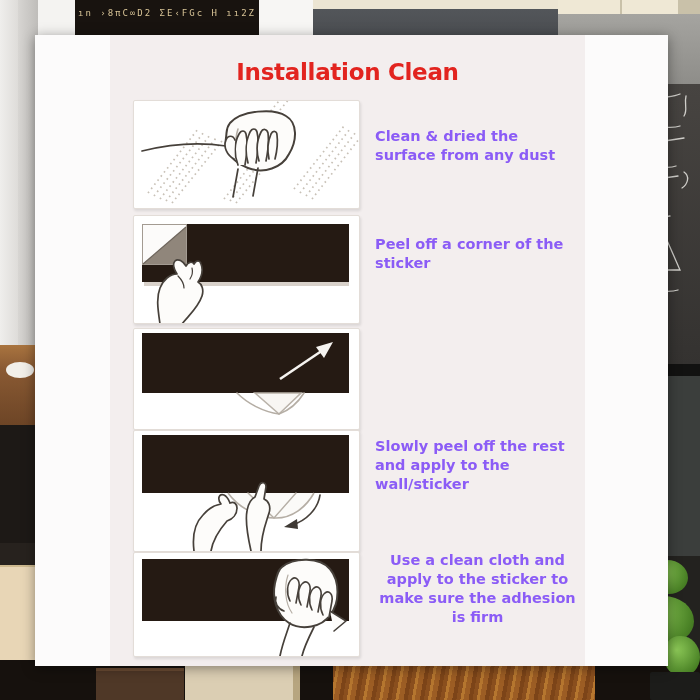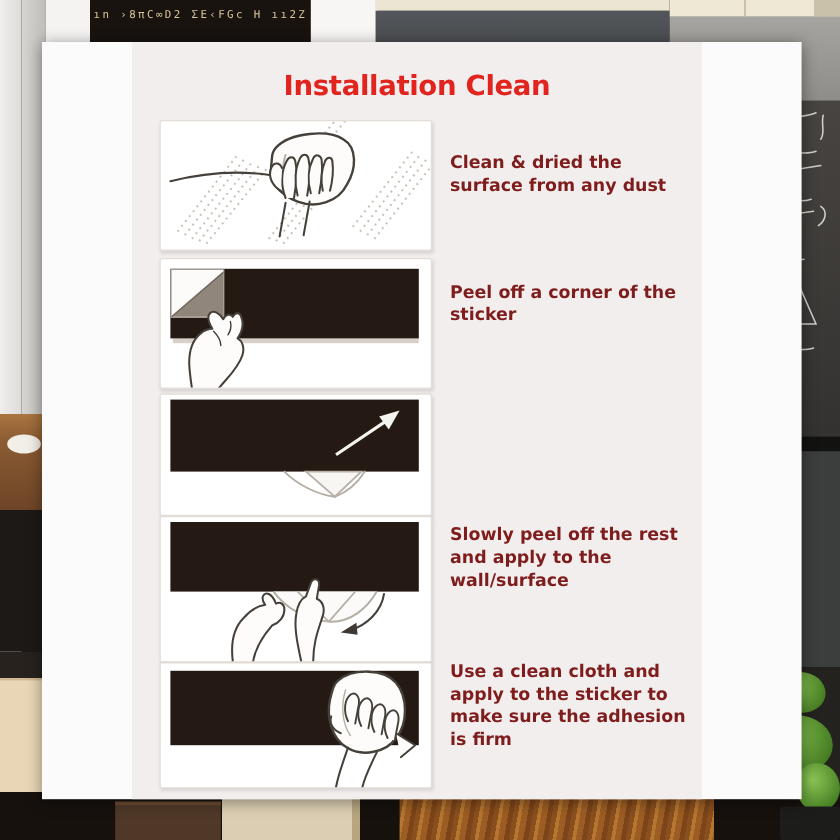--- a/index.html
+++ b/index.html
@@ -38,21 +38,21 @@
   .leafy{border-radius:45% 55% 50% 50%;background:radial-gradient(circle at 35% 35%,#8cc857,#4c8427 70%,#35641a);}
   .planter{background:#1c1c1a;border-radius:2px;}
 
   
   .overlay{left:35px;top:35px;width:633px;height:631px;background:#fcfbfb;box-shadow:0 2px 12px rgba(0,0,0,.4);}
   .card{left:75px;top:0;width:475px;height:631px;background:#f3eeee;}
   .title{left:0;top:24px;width:475px;text-align:center;color:#e2241f;font-weight:bold;
          font-size:23px;letter-spacing:-0.3px;}
   .illo{background:#ffffff;border:1px solid #e3ddd8;box-shadow:1px 2px 3px rgba(0,0,0,.10);border-radius:2px;}
   .illo svg{display:block;width:100%;height:100%;}
-  .step-text{width:205px;color:#7f1d1d;font-weight:bold;font-size:14.5px;line-height:19px;}
+  .step-text{width:205px;color:#8b5cf6;font-weight:bold;font-size:14.5px;line-height:19px;}
 
   .ink{stroke:#46403a;fill:#fdfcfa;stroke-width:1.7;stroke-linecap:round;stroke-linejoin:round;}
   .inkline{stroke:#46403a;fill:none;stroke-width:1.7;stroke-linecap:round;}
   .gray-sketch{stroke:#b5aea5;fill:none;stroke-width:1.6;stroke-linecap:round;stroke-linejoin:round;}
   .chalk{stroke:#e9e7e3;fill:none;stroke-width:1.3;stroke-linecap:round;opacity:.85;}
 </style>
 </head>
 <body>
 
 <div id="stage">
@@ -161,35 +161,35 @@
         <svg viewBox="0 0 225 120">
           <rect x="8" y="4" width="207" height="58" fill="#251a13"></rect>
           <path d="M94,62 C104,76 122,86 140,87 C158,88 172,76 180,62" fill="#fbfaf8" stroke="#b5aea5" stroke-width="1.6"></path>
           <path class="gray-sketch" style="stroke-width:1.4" d="M114,62 L140,87 L162,62"></path>
           <path class="inkline" d="M186,64 C184,78 172,90 158,94"></path>
           <polygon points="150,96 163,88 164,98" fill="#3e3934"></polygon>
           <path class="ink" d="M60,120 C58,104 61,92 69,84 C74,78 81,74 87,73 C83,68 85,62 90,64 C94,66 95,70 96,72 C100,70 103,73 103,77 C103,83 99,88 93,90 C86,98 79,108 77,120"></path>
           <path class="ink" d="M117,120 C113,102 111,90 113,80 C114,74 117,68 121,66 L125,55 C127,50 132,51 132,56 L130,68 C135,70 137,76 135,82 C132,92 127,103 127,120"></path>
         </svg>
       </div>
-      <div class="abs step-text" style="left:265px;top:402px;">Slowly peel off the rest and apply to the wall/surface</div>
+      <div class="abs step-text" style="left:265px;top:402px;">Slowly peel off the rest and apply to the wall/sticker</div>
 
       <div class="abs illo" style="left:23px;top:517px;width:225px;height:103px;">
         <svg viewBox="0 0 225 103">
           <rect x="8" y="6" width="207" height="62" fill="#251a13"></rect>
           <path class="ink" style="stroke-width:2" d="M148,14 C160,4 186,4 196,16 C206,28 206,50 196,62 C188,74 168,78 155,70 C142,62 138,44 141,30 C143,22 144,17 148,14 Z"></path>
           <path class="ink" style="stroke-width:1.6" d="M196,58 L212,68 L200,78"></path>
           <path class="gray-sketch" style="stroke-width:1.2" d="M154,22 C150,34 151,50 158,60"></path>
           <g>
             <path class="ink" style="stroke-width:1.6" d="M156,48 C152,40 153,30 158,26 C162,23 166,27 165,34 L162,50"></path>
             <path class="ink" style="stroke-width:1.6" transform="translate(11,4)" d="M156,48 C152,40 153,30 158,26 C162,23 166,27 165,34 L162,50"></path>
             <path class="ink" style="stroke-width:1.6" transform="translate(22,9)" d="M156,48 C152,40 153,30 158,26 C162,23 166,27 165,34 L162,50"></path>
             <path class="ink" style="stroke-width:1.6" transform="translate(33,14)" d="M156,48 C152,40 153,30 158,26 C162,23 166,27 165,34 L162,50"></path>
             <path class="inkline" d="M150,58 C144,56 140,50 142,44"></path>
           </g>
           <path class="inkline" d="M156,70 C152,82 148,92 146,103 M180,74 C174,86 170,94 168,103"></path>
         </svg>
       </div>
-      <div class="abs step-text" style="left:265px;top:516px;">Use a clean cloth and apply to the sticker to make sure the adhesion is firm</div>
+      <div class="abs step-text" style="left:265px;top:516px;text-align:center;">Use a clean cloth and apply to the sticker to make sure the adhesion is firm</div>
 
     </div>
   </div>
 </div>
 
 </body></html>

